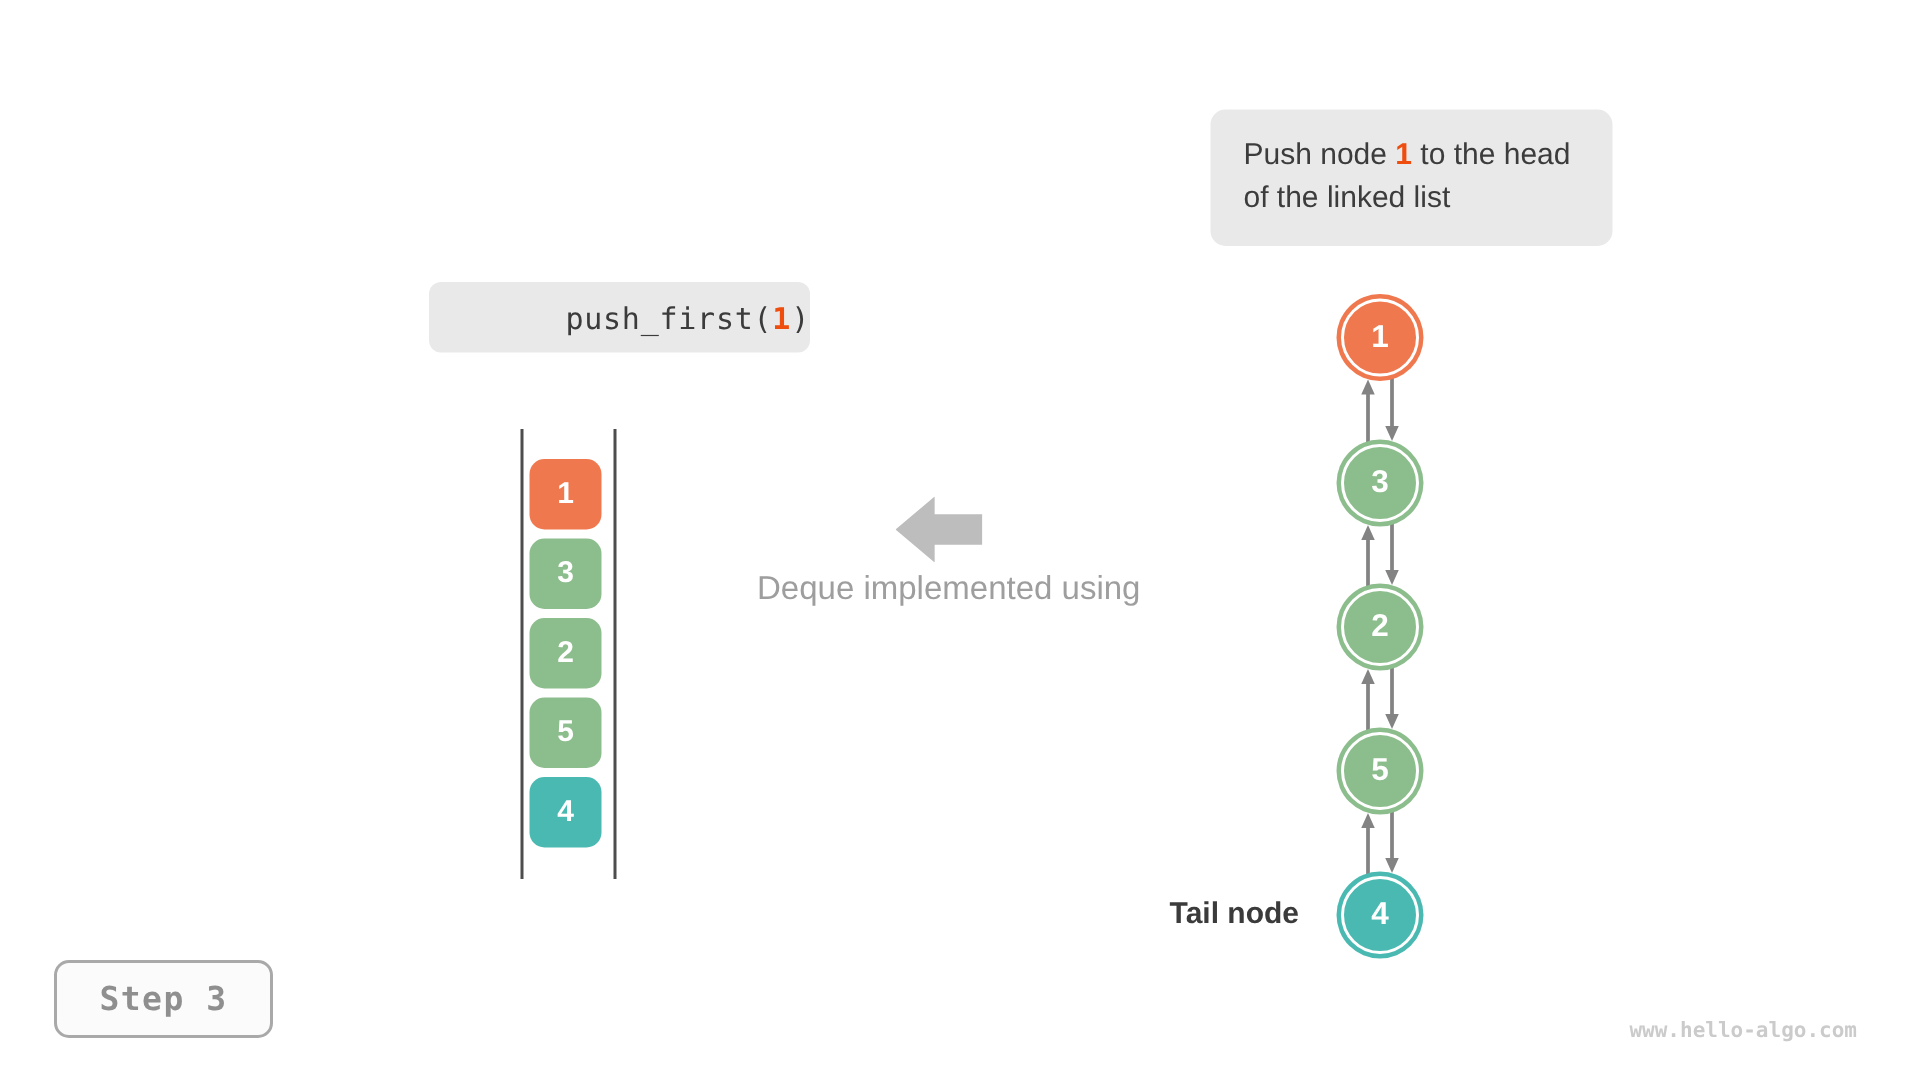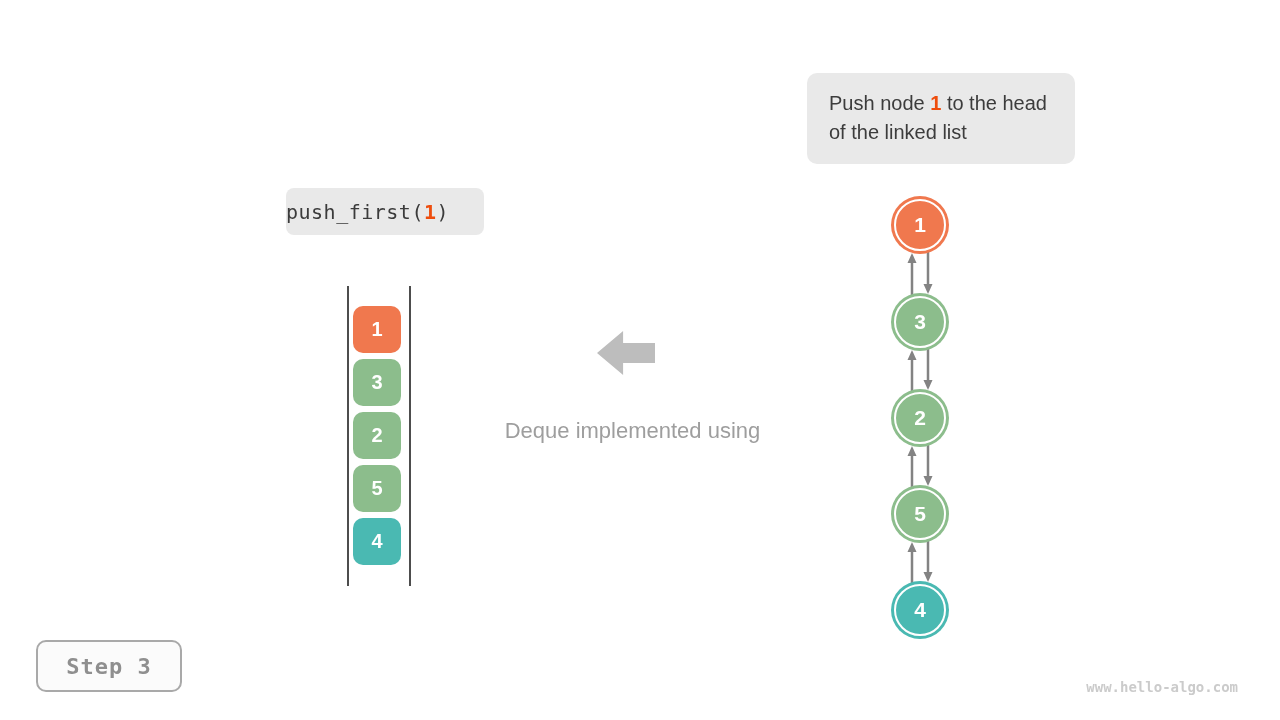--- a/index.html
+++ b/index.html
@@ -7,39 +7,39 @@
     font-family: "Liberation Sans", sans-serif; }
   .canvas { position: relative; width: 1280px; height: 720px; background: #ffffff; }
 
   
   .note-box { position: absolute; left: 795px; top: 73px; width: 268px; height: 91px;
     background: #e9e9e9; border-radius: 10px; padding: 16px 20px 0 22px;
     font-size: 20px; line-height: 29px; color: #3c3c3c; margin-left: 12px; }
   .hl { font-weight: bold; }
 
   
-  .code-box { position: absolute; left: 286px; top: 188px; width: 198px; height: 47px;
+  .code-box { position: absolute; left: 286px; top: 188px; width: 254px; height: 47px;
     background: #e9e9e9; border-radius: 8px; display: flex; align-items: center;
-    justify-content: flex-start; font-family: "DejaVu Sans Mono", monospace;
+    justify-content: flex-end; font-family: "DejaVu Sans Mono", monospace;
     font-size: 20px; color: #3b3b3b; letter-spacing: 0.5px; }
   .code-box .hl { font-weight: bold; }
 
   
   .rail { position: absolute; width: 2px; background: #4d4d4d; top: 286px; height: 300px; }
   .rail.left  { left: 347px; }
   .rail.right { left: 409px; }
   .stack-cell { position: absolute; left: 353px; width: 48px; height: 47px;
     border-radius: 10px; display: flex; align-items: center; justify-content: center;
     color: #ffffff; font-size: 20px; font-weight: 600; }
 
   
   .block-arrow { position: absolute; left: 597px; top: 331px; width: 58px; height: 44px;
     background: #bdbdbd;
     clip-path: polygon(0% 50%, 45% 0%, 45% 27%, 100% 27%, 100% 73%, 45% 73%, 45% 100%); }
-  .center-caption { position: absolute; left: 460px; top: 416px; width: 345px;
+  .center-caption { position: absolute; left: 460px; top: 377px; width: 345px;
     text-align: center; font-size: 22px; line-height: 30px; color: #9e9e9e; }
 
   
   .ll-node { position: absolute; left: 891px; width: 58px; height: 58px;
     border-radius: 50%; display: flex; align-items: center; justify-content: center; }
   .ll-node::after { content: ""; position: absolute; inset: 3px;
     border: 2px solid #ffffff; border-radius: 50%; }
   .ll-num { color: #ffffff; font-size: 21px; font-weight: 600; }
   .ll-arrows { position: absolute; left: 900px; top: 180px; width: 40px; height: 480px; }
 
@@ -132,18 +132,19 @@
   <div class="ll-node" style="top: 389px; background-color: rgb(140, 189, 140);">
     <span class="ll-num">2</span>
   </div>
   <div class="ll-node" style="top: 485px; background-color: rgb(140, 189, 140);">
     <span class="ll-num">5</span>
   </div>
   <div class="ll-node" style="top: 581px; background-color: rgb(74, 185, 178);">
     <span class="ll-num">4</span>
   </div>
 
+  <div class="side-label tail">Tail node</div>
 
   <div class="step-box">Step 3</div>
 
   <div class="watermark">www.hello-algo.com</div>
 
 </div>
 
 </body></html>

